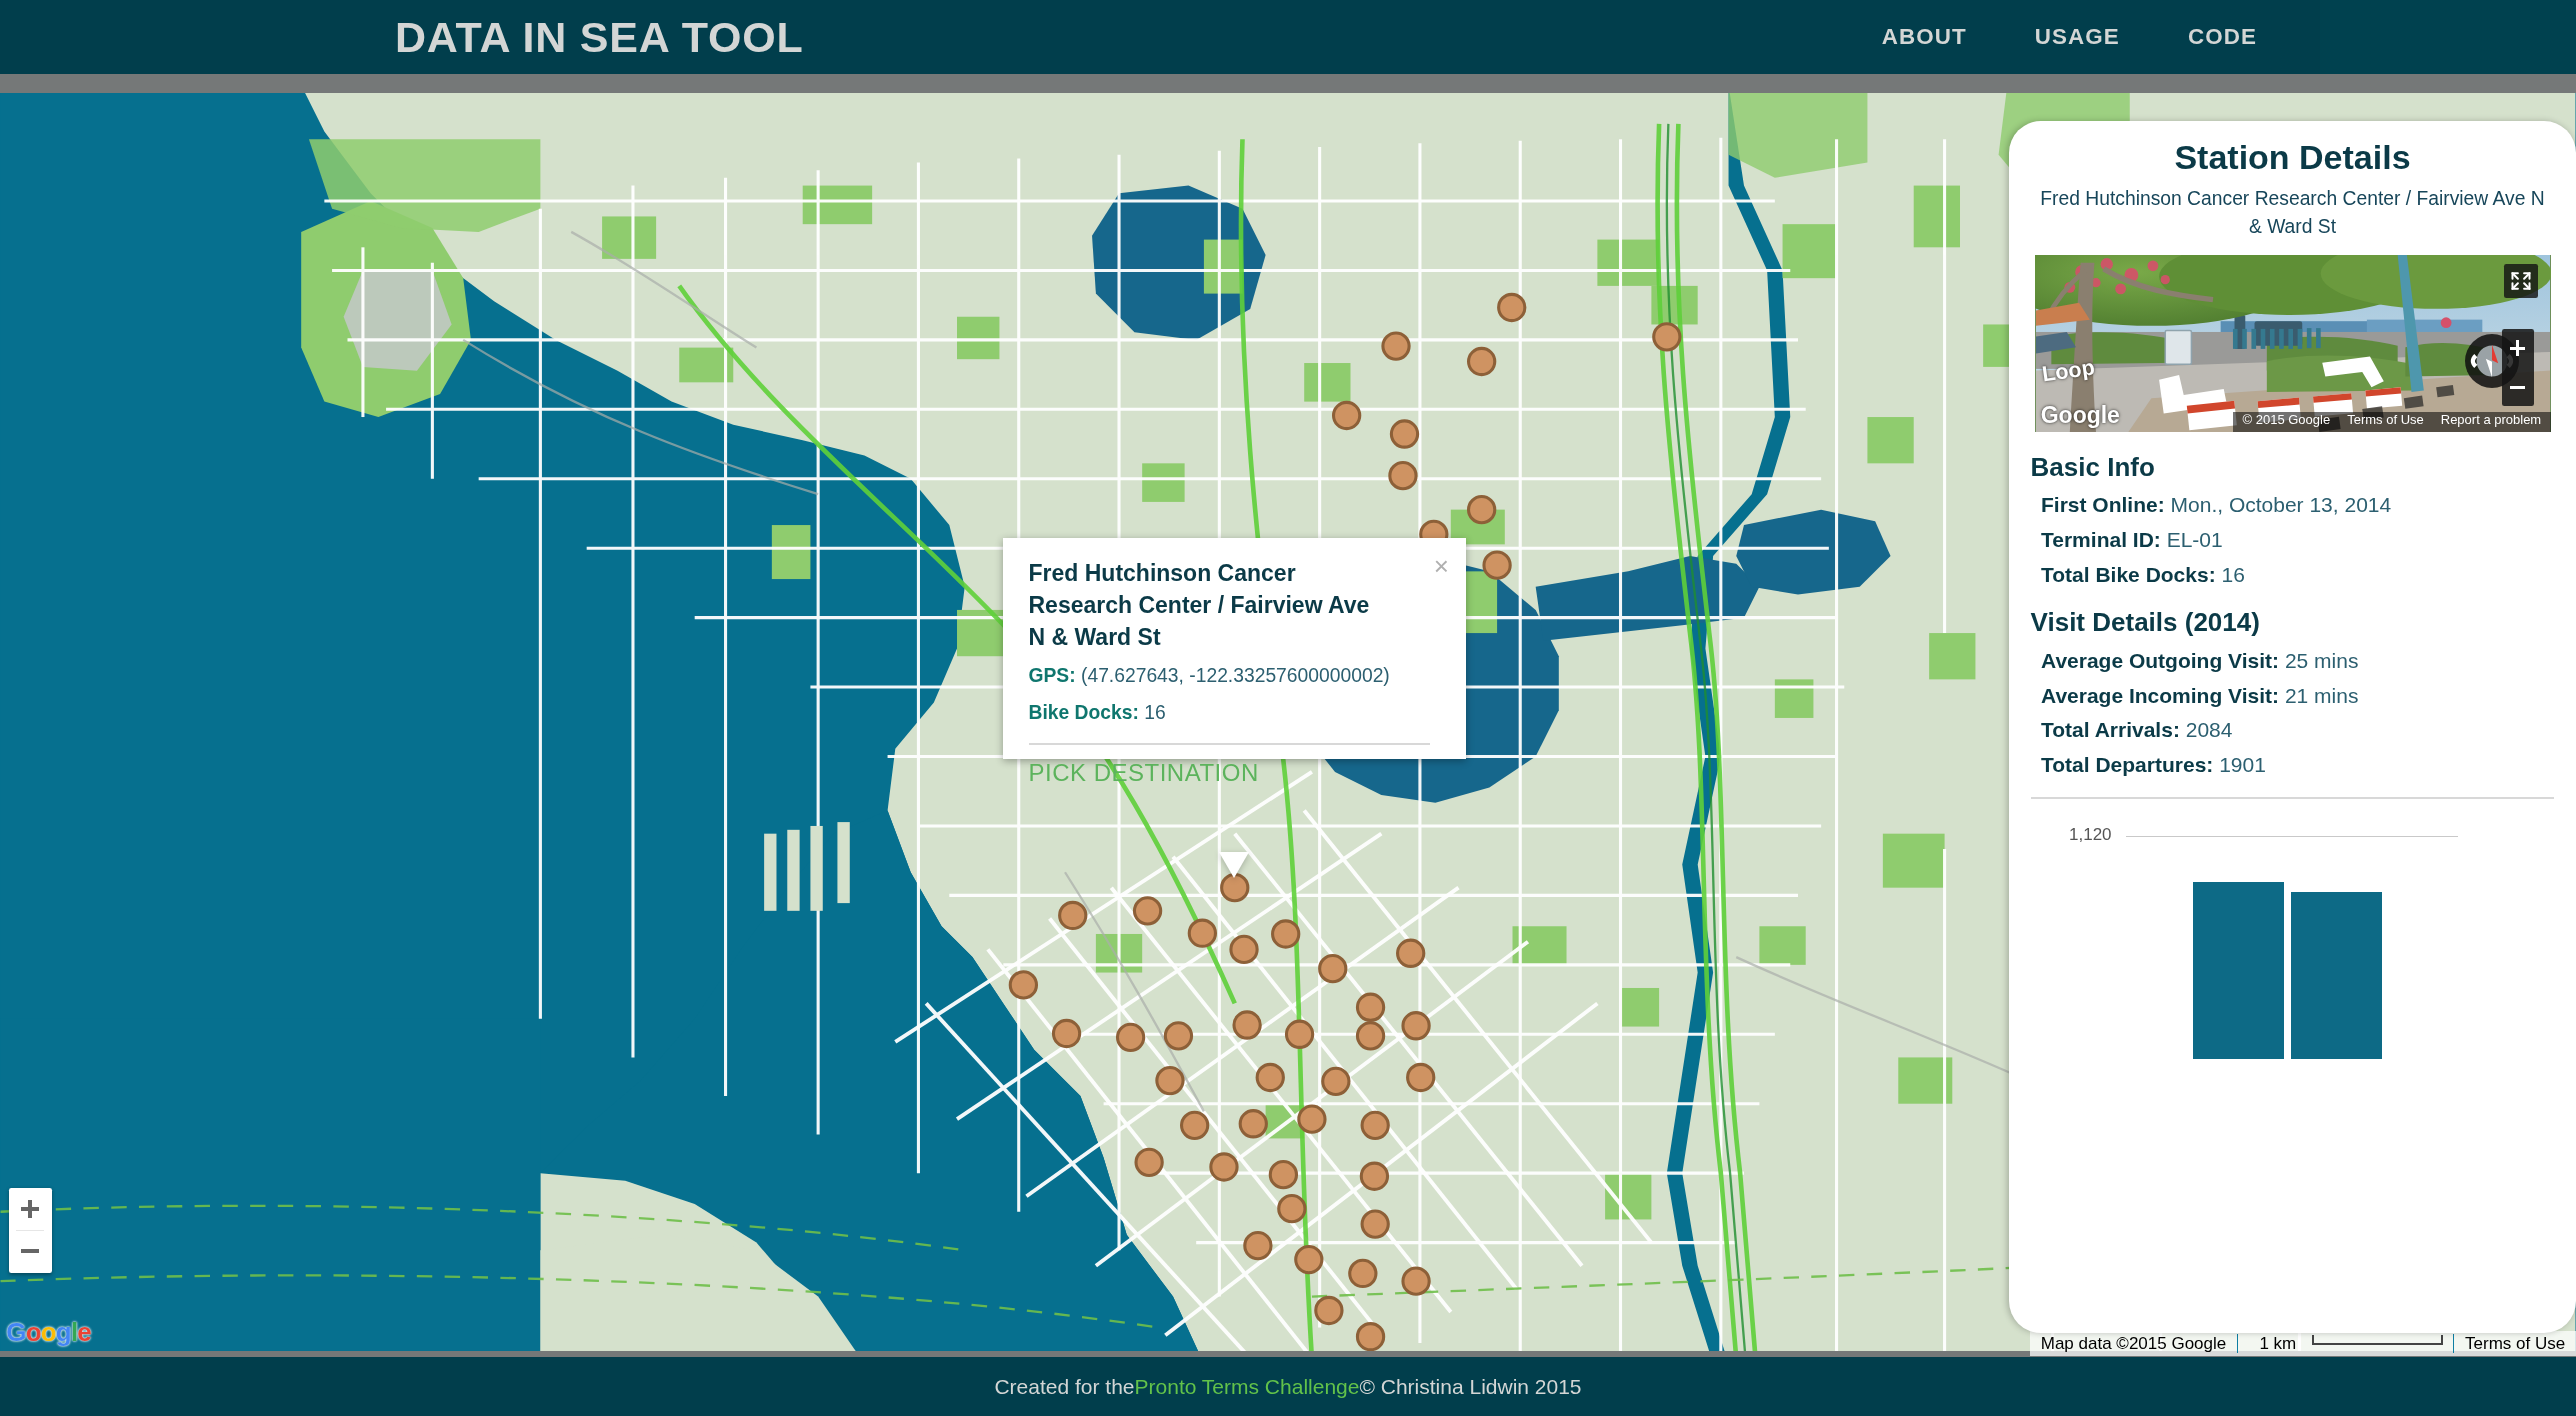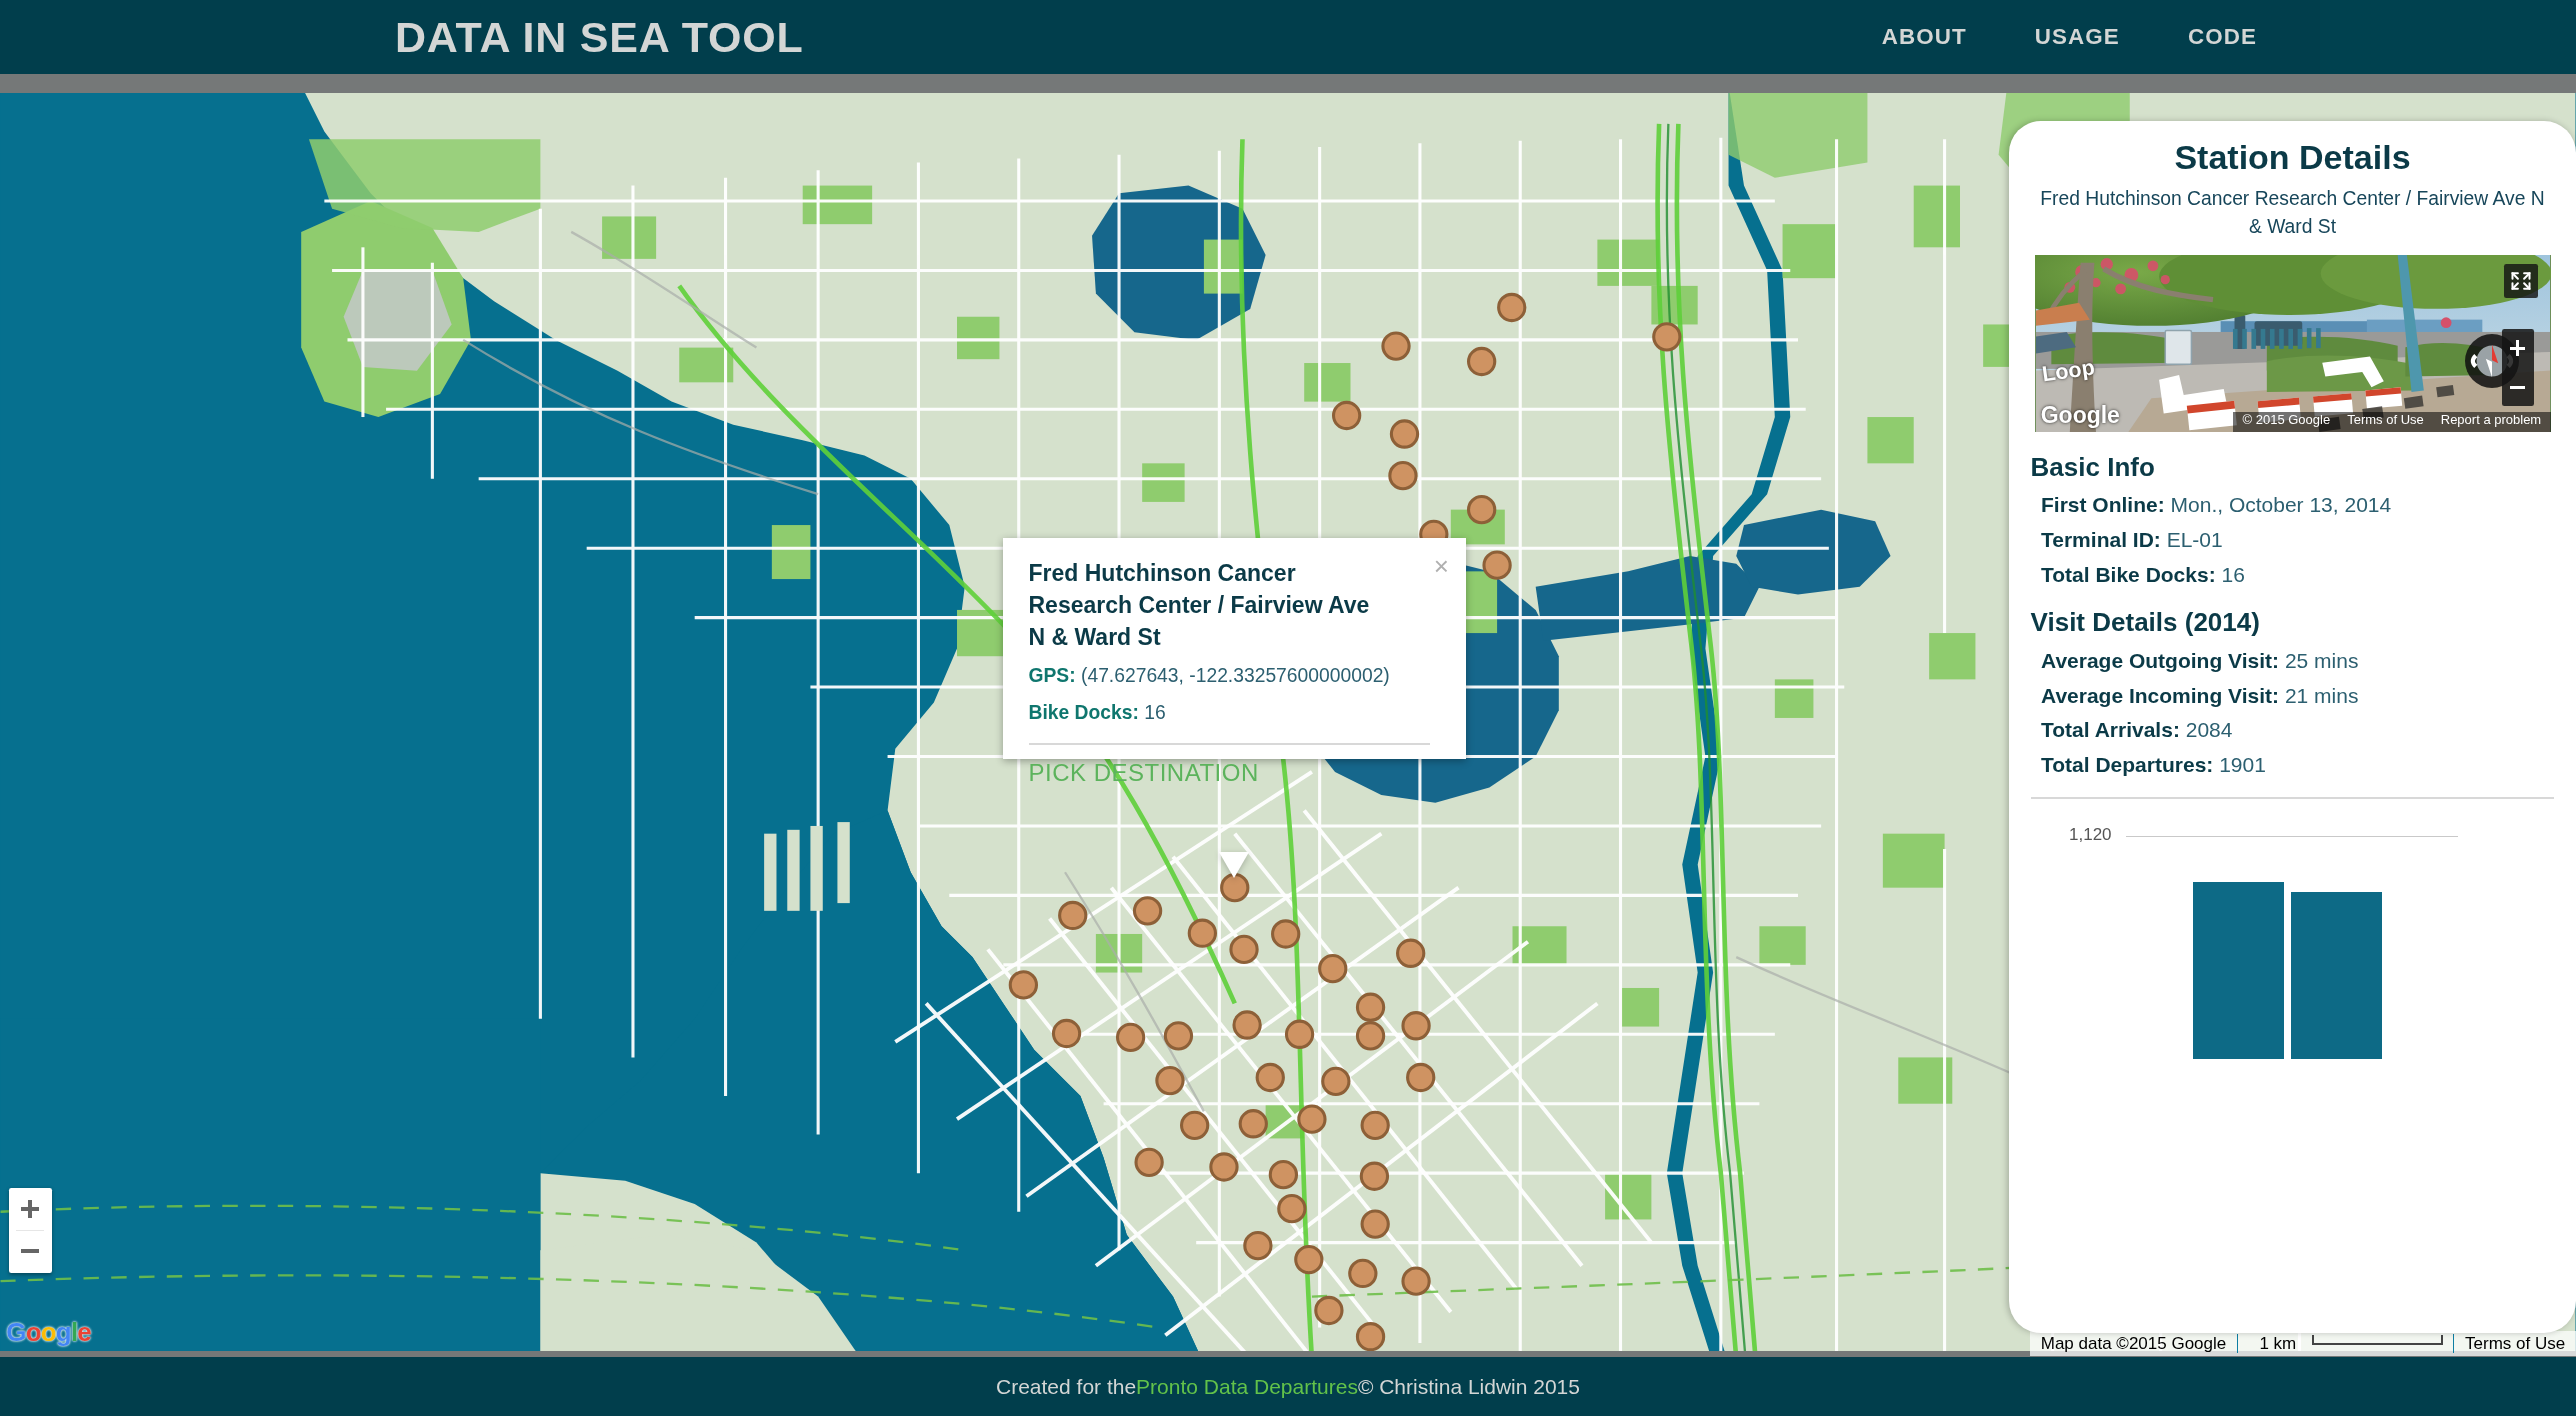--- a/index.html
+++ b/index.html
@@ -664,17 +664,17 @@
   <div id="chart">
     <div id="chart-ytick">1,120</div>
     <div id="chart-gridline"></div>
     <div class="bar" id="bar-0" style="left: 184px; width: 91px; height: 177px; background: rgb(13, 106, 134);"></div>
     <div class="bar" id="bar-1" style="left: 282px; width: 91px; height: 167px; background: rgb(13, 106, 134);"></div>
   </div>
 </div>
 
 <div id="footer" style="position:absolute;left:0;top:1357px;width:2576px;height:60px;background:#013e4c;color:#d3d6d5;font-size:21px;display:flex;align-items:center;justify-content:center;">
   <span>Created for the </span>
-    <a style="color:#62c24a;text-decoration:none;cursor:pointer;">Pronto Data Departures</a>
+    <a style="color:#62c24a;text-decoration:none;cursor:pointer;">Pronto Terms Challenge</a>
     <span> © Christina Lidwin 2015</span>
 </div>
 <div style="position:absolute;left:0;top:1351px;width:2576px;height:6.2px;background:#757878;"></div>
 
 
 </body></html>

